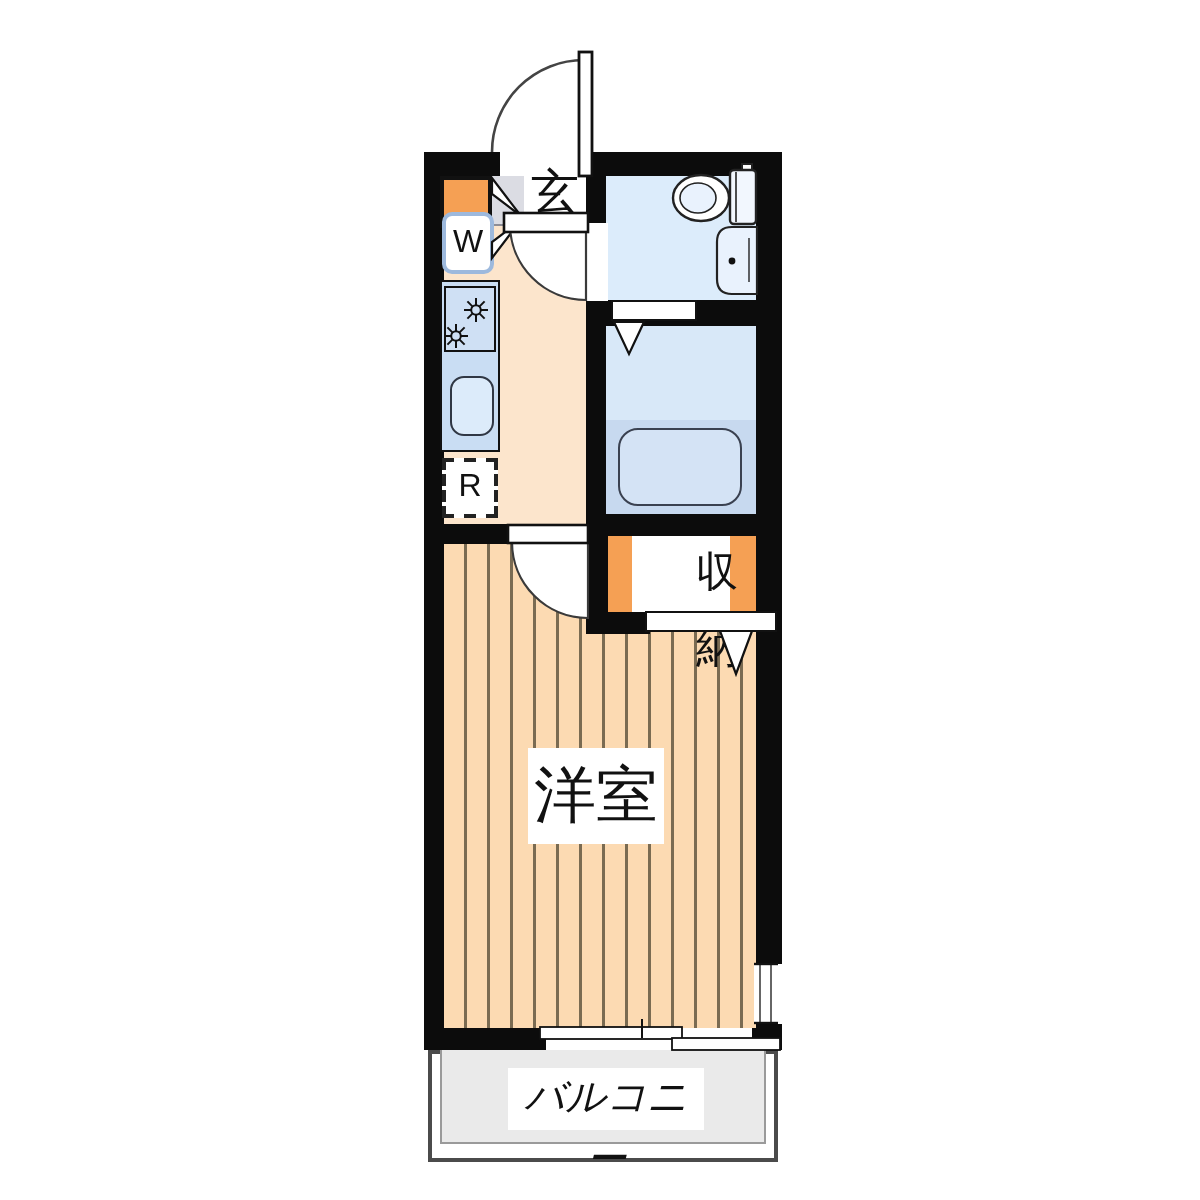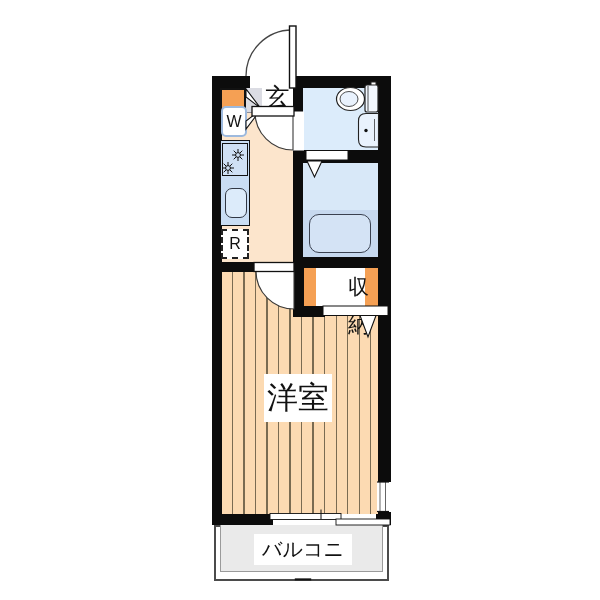--- a/index.html
+++ b/index.html
@@ -34,21 +34,21 @@
   .w-bath-storage {left:303px;top:257px;width:88px;height:11px;}
   .w-storage-bot  {left:293px;top:306px;width:32px;height:11px;}
   .w-kitchen-room {left:212px;top:262px;width:44px;height:10px;}
   .w-bottom-left  {left:212px;top:514px;width:61px;height:11px;}
   .w-bottom-right {left:376px;top:514px;width:15px;height:11px;}
   
   .balcony-outer{left:214px;top:525px;width:175px;height:56px;background:#fff;border:2px solid #4b4b4b;}
   .balcony-inner{left:220px;top:525px;width:163px;height:47px;background:#eaeaea;
                  border:1px solid #9a9a9a;border-top:none;}
   .balcony-label{left:254px;top:534px;width:98px;height:31px;background:#fff;text-align:center;
-                 font-size:20px;line-height:31px;color:#111;}
+                 font-size:20px;line-height:31px;color:#111;font-style:italic;}
   
   .shoe-box{left:220px;top:88px;width:26px;height:26px;background:#f5a054;border:2px solid #111;}
   .washer  {left:221px;top:106px;width:26px;height:31px;background:#fff;border:2px solid #9db9dd;border-radius:5px;
             text-align:center;font-size:16px;line-height:27px;color:#111;}
   .counter {left:220px;top:140px;width:30px;height:86px;background:#c9ddf3;border:1.5px solid #111;}
   .stove   {left:222px;top:143px;width:26px;height:33px;background:#cfe0f4;border:1.5px solid #111;}
   .k-sink  {left:225px;top:188px;width:22px;height:30px;background:#dcebfa;border:1.5px solid #303744;border-radius:7px;}
   .fridge  {left:221px;top:229px;width:28px;height:30px;background:#fff;border:2px dashed #222;
             text-align:center;font-size:16px;line-height:26px;color:#111;}
   

